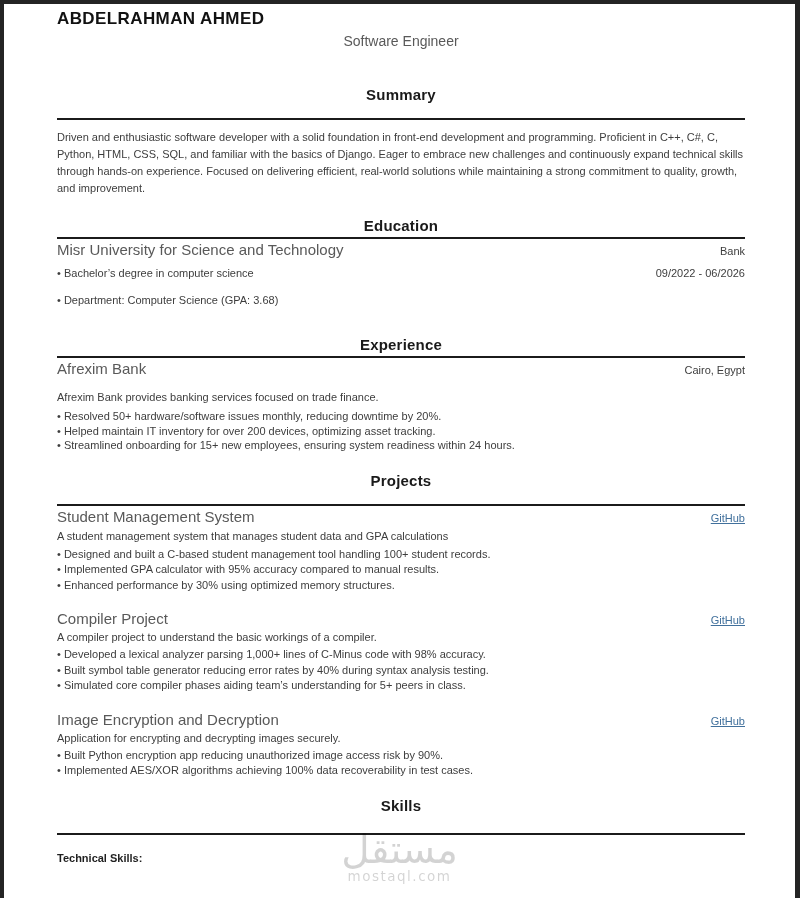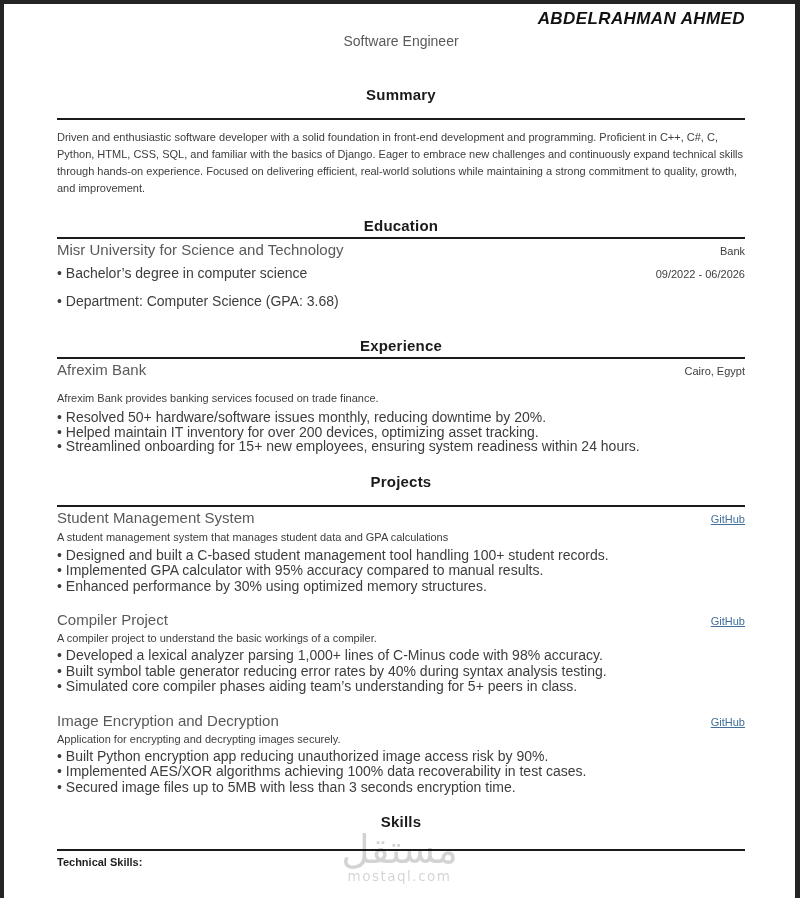--- a/index.html
+++ b/index.html
@@ -13,21 +13,21 @@
   .paper {
     position:absolute;
     left:4px; top:4px; right:5px; bottom:0;
     background:#ffffff;
     padding:0 50px 0 53px;
     display:flex;
     flex-direction:column;
     overflow:hidden;
   }
   
-  .name      { margin-top:5px;  text-align:right; font-size:17px; line-height:19px; font-weight:700; color:#111111; letter-spacing:0.4px;font-style:italic; }
+  .name      { margin-top:5px;  text-align:left; font-size:17px; line-height:19px; font-weight:700; color:#111111; letter-spacing:0.4px; }
   .job-title { margin-top:5px;  text-align:center; font-size:14px; line-height:17px; color:#595959; }
   .contact   { margin-top:8px;  text-align:center; font-size:10.5px; line-height:13px; color:#3d3d3d; }
   .contact .sep { margin:0 4px; color:#3d3d3d; }
   .contact .pipe { margin:0 3px; color:#595959; }
   a.lnk { color:#41709c; text-decoration:underline; cursor:pointer; }
   a.lnk.visited { color:#8e537a; }
   
   .sec-heading { text-align:center; font-size:15px; line-height:17px; font-weight:600; color:#1a1a1a; letter-spacing:0.2px; }
   .rule { border-top:2px solid #1b1b1b; height:0; width:100%; }
   .mt-sum  { margin-top:36px; }  .rule-sum  { margin-top:15px; }
@@ -35,37 +35,37 @@
   .mt-exp  { margin-top:29px; }  .rule-exp  { margin-top:3px; }
   .mt-proj { margin-top:19px; }  .rule-proj { margin-top:15px; }
   .mt-skl  { margin-top:18px; }  .rule-skl  { margin-top:19px; }
   
   .para { margin-top:9px; font-size:11px; line-height:17px; color:#3d3d3d; }
   .row  { display:flex; justify-content:space-between; align-items:baseline;gap:24px; }
   .entity { font-size:15px; line-height:18px; color:#595959; }
   .meta   { font-size:11px; line-height:14px; color:#3d3d3d; }
   .role   { font-size:11.5px; line-height:14px; font-weight:700; color:#262626; }
   .desc   { font-size:11px; line-height:13px; color:#3d3d3d; }
-  .bullet { font-size:14px; color:#3d3d3d; }
+  .bullet { font-size:11px; color:#3d3d3d; }
   .bullet::before { content:"• "; }
   .row-ent  { margin-top:2px; }
   .edu-b1   { margin-top:7px; line-height:14px; }
   .edu-b2   { margin-top:13px; line-height:14px; }
   .exp-role { margin-top:8px; }
   .exp-desc { margin-top:13px; }
   .exp-bullets { margin-top:5px; }
   .exp-bullets .bullet { line-height:14.5px; }
   .proj-title-row { margin-top:2px; }
   .proj-title-row.later { margin-top:17px; }
   .proj-desc { margin-top:4px; }
   .proj-desc.later { margin-top:3px; }
   .proj-bullets { margin-top:4px; }
   .proj-bullets.later { margin-top:3px; }
   .proj-bullets .bullet { line-height:15.5px; }
-  .tech-label { margin-top:4px; font-size:11px; line-height:14px; font-weight:700; color:#1f1f1f; }
+  .tech-label { margin-top:16px; font-size:11px; line-height:14px; font-weight:700; color:#1f1f1f; }
   
   .watermark {
     position:absolute; left:50%; top:826px; transform:translateX(-50%);
     text-align:center; color:#000; opacity:0.17; z-index:5; pointer-events:none;
     font-family:"DejaVu Sans",sans-serif;
   }
   .watermark .ar { font-size:39px; line-height:40px; font-weight:400; }
   .watermark .dm { font-size:13.5px; line-height:15px; letter-spacing:1.5px; margin-top:-1px; }
 </style>
 </head>
@@ -133,21 +133,20 @@
   </div>
 
   <div class="row proj-title-row later">
     <span class="entity">Image Encryption and Decryption</span>
     <a class="lnk meta">GitHub</a>
   </div>
   <div class="desc proj-desc later">Application for encrypting and decrypting images securely.</div>
   <div class="proj-bullets later">
     <div class="bullet">Built Python encryption app reducing unauthorized image access risk by 90%.</div>
     <div class="bullet">Implemented AES/XOR algorithms achieving 100% data recoverability in test cases.</div>
-    <div class="bullet">Secured image files up to 5MB with less than 3 seconds encryption time.</div>
   </div>
 
   <div class="sec-heading mt-skl">Skills</div>
   <div class="rule rule-skl"></div>
   <div class="tech-label">Technical Skills:</div>
 
   <div class="watermark">
     <div class="ar">مستقل</div>
     <div class="dm">mostaql.com</div>
   </div>

